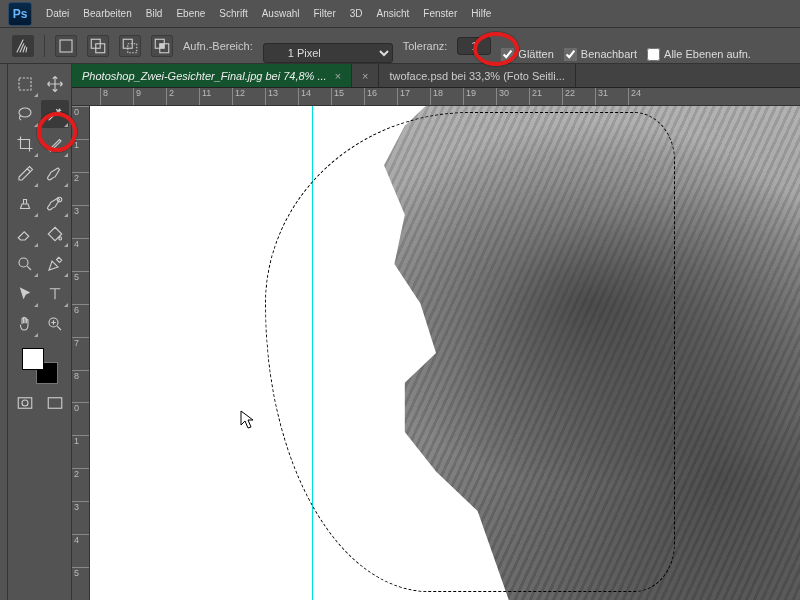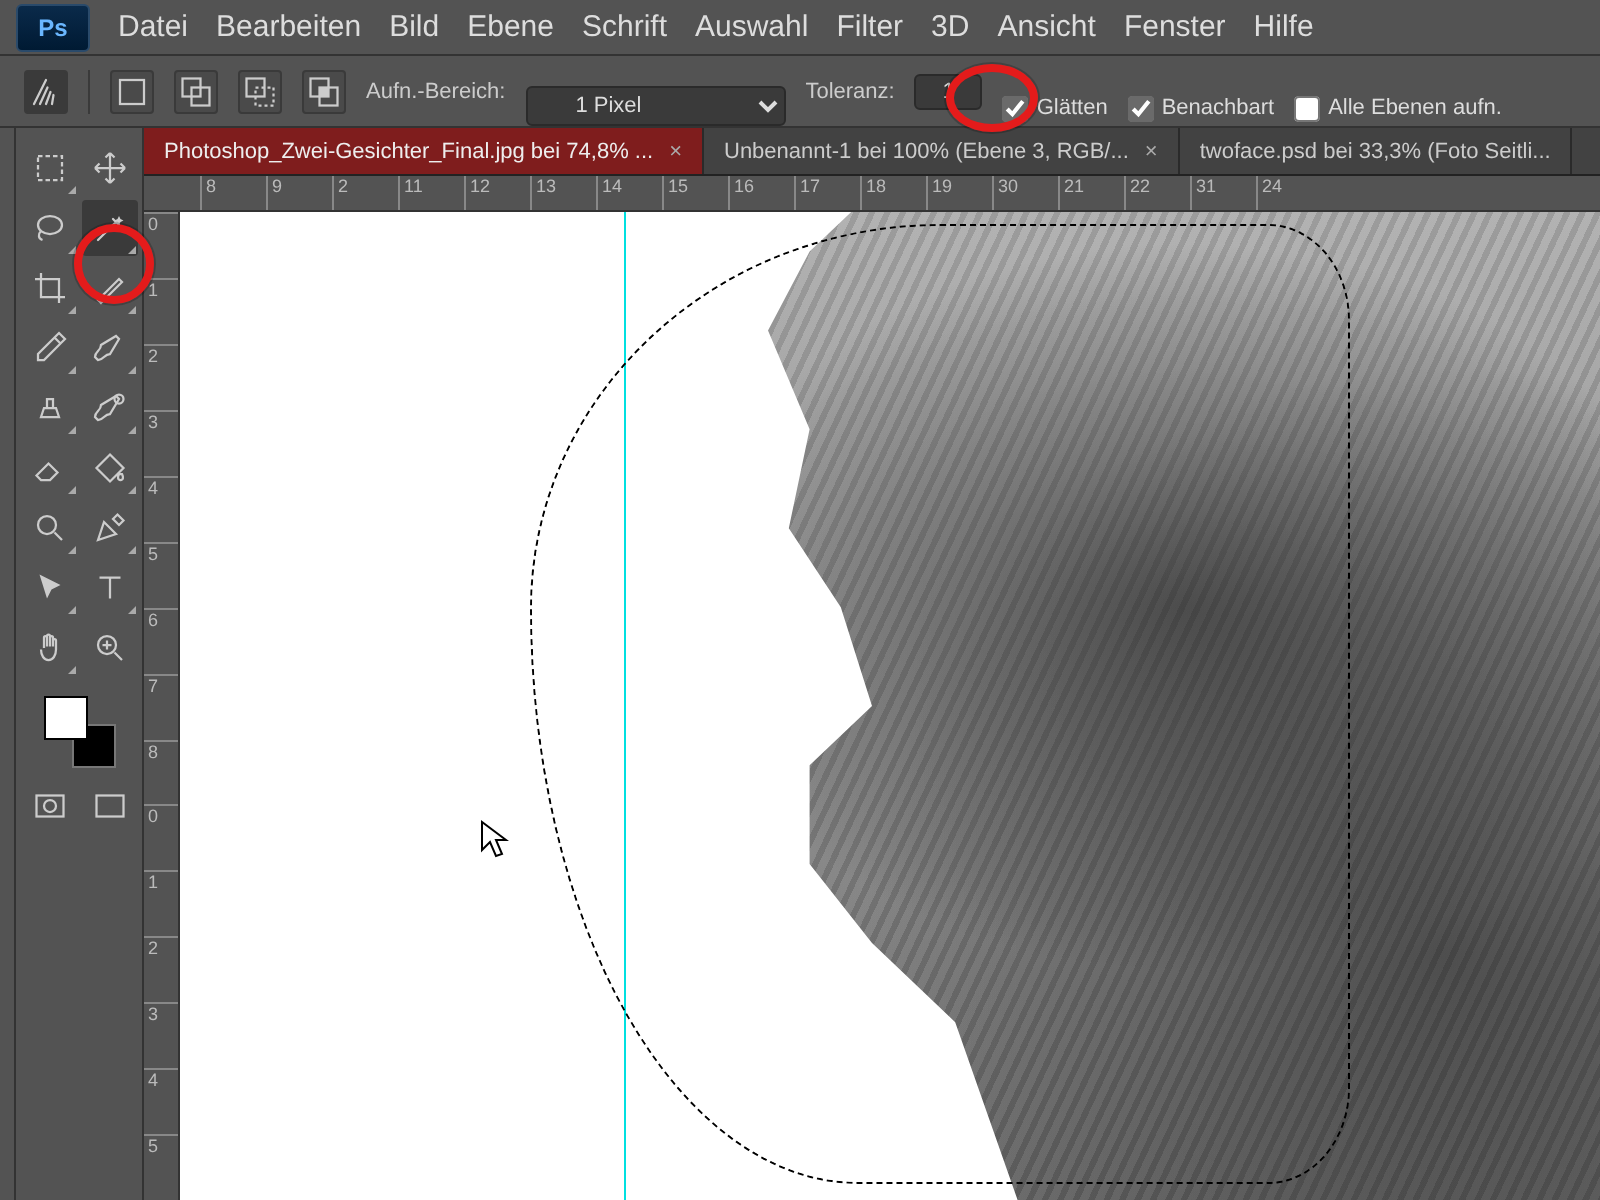--- a/index.html
+++ b/index.html
@@ -1,19 +1,19 @@
 <!DOCTYPE html>
 <html><head>
 <meta charset="utf-8">
 <style>
   * { margin: 0; padding: 0; box-sizing: border-box; font-family: -apple-system, "Segoe UI", Tahoma, sans-serif; user-select: none; }
   body { width: 800px; height: 600px; background: #535353; overflow: hidden; color: #ddd; font-size: 11px; }
   .menubar { height: 28px; background: #535353; display: flex; align-items: center; gap: 14px; padding: 0 8px; border-bottom: 1px solid #333; }
-  .ps-logo { width: 37px; height: 24px; background: linear-gradient(#0a2a4a,#001a33); border-radius: 3px; display: flex; align-items: center; justify-content: center; font-weight: bold; font-size: 12px; color: #6ab7ff; border: 1px solid #2a4a6a; }
-  .menu-item { cursor: pointer; font-size: 15px; }
+  .ps-logo { width: 24px; height: 24px; background: linear-gradient(#0a2a4a,#001a33); border-radius: 3px; display: flex; align-items: center; justify-content: center; font-weight: bold; font-size: 12px; color: #6ab7ff; border: 1px solid #2a4a6a; }
+  .menu-item { cursor: pointer; font-size: 10px; }
   .optbar { height: 36px; background: #535353; display: flex; align-items: center; gap: 10px; padding: 0 12px; border-bottom: 1px solid #333; position: relative; }
   .opt-icon { width: 22px; height: 22px; display: flex; align-items: center; justify-content: center; border: 1px solid #3a3a3a; border-radius: 2px; background: #4a4a4a; }
   .opt-icon.sel { background: #3a3a3a; }
   .vsep { width: 1px; height: 22px; background: #3a3a3a; }
   .opt-label { white-space: nowrap; color: #ccc; }
   select.opt-input { background: #3a3a3a; color: #ddd; border: 1px solid #2a2a2a; border-radius: 3px; padding: 2px 20px; font-size: 11px; min-width: 130px; margin-top: 14px; }
   input.opt-num { width: 34px; background: #3a3a3a; color: #ddd; border: 1px solid #2a2a2a; border-radius: 3px; padding: 2px 4px; font-size: 11px; text-align: center; }
   label.chk { display: flex; align-items: center; gap: 4px; cursor: pointer; white-space: nowrap; margin-top: 17px; }
   label.chk input { accent-color: #6a6a6a; }
   .body-row { display: flex; height: calc(600px - 64px); }
@@ -24,21 +24,21 @@
   .tool.sel { background: #3a3a3a; }
   .tool .tri { position: absolute; right: 1px; bottom: 1px; width: 0; height: 0; border-left: 4px solid transparent; border-bottom: 4px solid #aaa; }
   .swatches { margin-top: 10px; position: relative; width: 36px; height: 36px; }
   .swatch-fg { position: absolute; top: 0; left: 0; width: 22px; height: 22px; background: #fff; border: 1px solid #000; }
   .swatch-bg { position: absolute; bottom: 0; right: 0; width: 22px; height: 22px; background: #000; border: 1px solid #777; }
   .mask-row { margin-top: 10px; display: flex; gap: 6px; }
   .mask-row .tool { width: 24px; height: 18px; }
   .doc-area { flex: 1; display: flex; flex-direction: column; background: #282828; }
   .tabbar { height: 24px; background: #424242; display: flex; align-items: stretch; border-bottom: 1px solid #222; overflow: hidden; }
   .tab { display: flex; align-items: center; gap: 8px; padding: 0 10px; font-size: 11px; color: #ccc; border-right: 1px solid #2a2a2a; max-width: 280px; white-space: nowrap; overflow: hidden; cursor: pointer; }
-  .tab.active { background: #7f1d1d; color: #eee; }
+  .tab.active { background: #14532d; color: #eee; font-style: italic; }
   .tab .x { color: #aaa; }
   .ruler-h { height: 18px; background: #535353; border-bottom: 1px solid #333; position: relative; overflow: hidden; }
   .ruler-h .ticks { position: absolute; left: 28px; right: 0; top: 0; bottom: 0; display: flex; }
   .ruler-h .tick { width: 33px; height: 100%; border-left: 1px solid #888; font-size: 9px; color: #bbb; padding-left: 2px; display: flex; align-items: flex-start; }
   .canvas-row { flex: 1; display: flex; overflow: hidden; }
   .ruler-v { width: 18px; background: #535353; border-right: 1px solid #333; position: relative; }
   .ruler-v .vticks { position: absolute; top: 0; left: 0; right: 0; bottom: 0; display: flex; flex-direction: column; }
   .ruler-v .vtick { height: 33px; border-top: 1px solid #888; font-size: 9px; color: #bbb; padding-left: 2px; }
   .canvas-wrap { flex: 1; background: #282828; position: relative; overflow: hidden; }
   .canvas { position: absolute; inset: 0; background: #fff; }
@@ -266,21 +266,20 @@
     </div>
   </div>
 
   <div class="doc-area">
     <div class="tabbar">
       <div class="tab active">
         <span>Photoshop_Zwei-Gesichter_Final.jpg bei 74,8% ...</span>
         <span class="x">×</span>
       </div>
       <div class="tab">
-        <span>Unbenannt-1 bei 100% (Ebene 3, RGB/...</span>
         <span class="x">×</span>
       </div>
       <div class="tab">
         <span>twoface.psd bei 33,3% (Foto Seitli...</span>
       </div>
     </div>
 
     <div class="ruler-h">
       <div class="ticks" id="hticks">
           <div class="tick">8</div>

